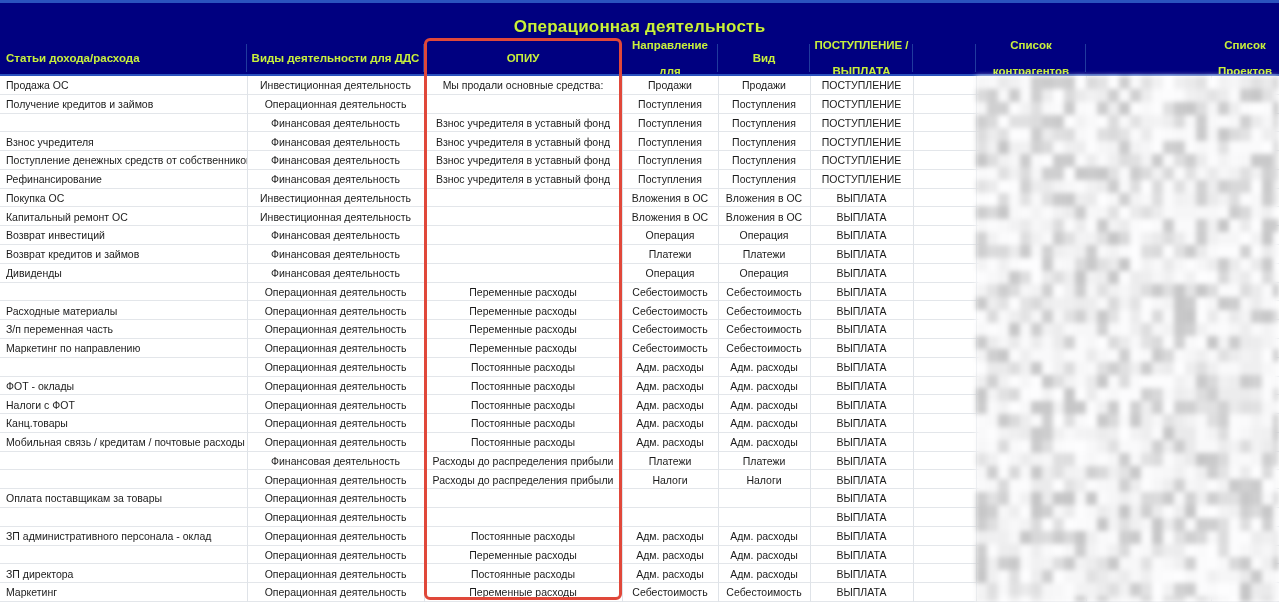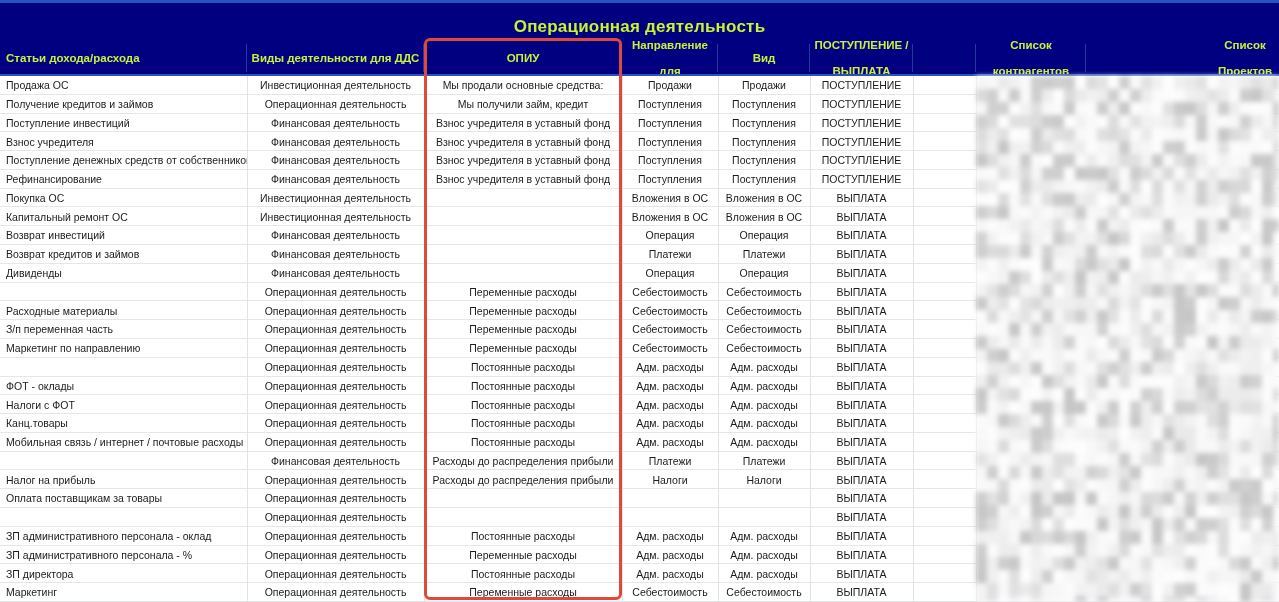--- a/index.html
+++ b/index.html
@@ -175,27 +175,25 @@
         <div class="cell c-left" style="left: 0px; width: 247px;">Продажа ОС</div>
         <div class="cell c-center" style="left: 247px; width: 177px;">Инвестиционная деятельность</div>
         <div class="cell c-center" style="left: 424px; width: 198px;">Мы продали основные средства:</div>
         <div class="cell c-center" style="left: 622px; width: 96px;">Продажи</div>
         <div class="cell c-center" style="left: 718px; width: 92px;">Продажи</div>
         <div class="cell c-center" style="left: 810px; width: 103px;">ПОСТУПЛЕНИЕ</div>
       </div>
       <div class="row">
         <div class="cell c-left" style="left: 0px; width: 247px;">Получение кредитов и займов</div>
         <div class="cell c-center" style="left: 247px; width: 177px;">Операционная деятельность</div>
-        <div class="cell c-center" style="left: 424px; width: 198px;">Мы получили займ, кредит</div>
         <div class="cell c-center" style="left: 622px; width: 96px;">Поступления</div>
         <div class="cell c-center" style="left: 718px; width: 92px;">Поступления</div>
         <div class="cell c-center" style="left: 810px; width: 103px;">ПОСТУПЛЕНИЕ</div>
       </div>
       <div class="row">
-        <div class="cell c-left" style="left: 0px; width: 247px;">Поступление инвестиций</div>
         <div class="cell c-center" style="left: 247px; width: 177px;">Финансовая деятельность</div>
         <div class="cell c-center" style="left: 424px; width: 198px;">Взнос учредителя в уставный фонд</div>
         <div class="cell c-center" style="left: 622px; width: 96px;">Поступления</div>
         <div class="cell c-center" style="left: 718px; width: 92px;">Поступления</div>
         <div class="cell c-center" style="left: 810px; width: 103px;">ПОСТУПЛЕНИЕ</div>
       </div>
       <div class="row">
         <div class="cell c-left" style="left: 0px; width: 247px;">Взнос учредителя</div>
         <div class="cell c-center" style="left: 247px; width: 177px;">Финансовая деятельность</div>
         <div class="cell c-center" style="left: 424px; width: 198px;">Взнос учредителя в уставный фонд</div>
@@ -315,36 +313,35 @@
       </div>
       <div class="row">
         <div class="cell c-left" style="left: 0px; width: 247px;">Канц.товары</div>
         <div class="cell c-center" style="left: 247px; width: 177px;">Операционная деятельность</div>
         <div class="cell c-center" style="left: 424px; width: 198px;">Постоянные расходы</div>
         <div class="cell c-center" style="left: 622px; width: 96px;">Адм. расходы</div>
         <div class="cell c-center" style="left: 718px; width: 92px;">Адм. расходы</div>
         <div class="cell c-center" style="left: 810px; width: 103px;">ВЫПЛАТА</div>
       </div>
       <div class="row">
-        <div class="cell c-left" style="left: 0px; width: 247px;">Мобильная связь / интернет / почтовые расходы</div>
+        <div class="cell c-left" style="left: 0px; width: 247px;">Мобильная связь / кредитам / почтовые расходы</div>
         <div class="cell c-center" style="left: 247px; width: 177px;">Операционная деятельность</div>
         <div class="cell c-center" style="left: 424px; width: 198px;">Постоянные расходы</div>
         <div class="cell c-center" style="left: 622px; width: 96px;">Адм. расходы</div>
         <div class="cell c-center" style="left: 718px; width: 92px;">Адм. расходы</div>
         <div class="cell c-center" style="left: 810px; width: 103px;">ВЫПЛАТА</div>
       </div>
       <div class="row">
         <div class="cell c-center" style="left: 247px; width: 177px;">Финансовая деятельность</div>
         <div class="cell c-center" style="left: 424px; width: 198px;">Расходы до распределения прибыли</div>
         <div class="cell c-center" style="left: 622px; width: 96px;">Платежи</div>
         <div class="cell c-center" style="left: 718px; width: 92px;">Платежи</div>
         <div class="cell c-center" style="left: 810px; width: 103px;">ВЫПЛАТА</div>
       </div>
       <div class="row">
-        <div class="cell c-left" style="left: 0px; width: 247px;">Налог на прибыль</div>
         <div class="cell c-center" style="left: 247px; width: 177px;">Операционная деятельность</div>
         <div class="cell c-center" style="left: 424px; width: 198px;">Расходы до распределения прибыли</div>
         <div class="cell c-center" style="left: 622px; width: 96px;">Налоги</div>
         <div class="cell c-center" style="left: 718px; width: 92px;">Налоги</div>
         <div class="cell c-center" style="left: 810px; width: 103px;">ВЫПЛАТА</div>
       </div>
       <div class="row">
         <div class="cell c-left" style="left: 0px; width: 247px;">Оплата поставщикам за товары</div>
         <div class="cell c-center" style="left: 247px; width: 177px;">Операционная деятельность</div>
         <div class="cell c-center" style="left: 424px; width: 198px;"></div>
@@ -361,21 +358,20 @@
       </div>
       <div class="row">
         <div class="cell c-left" style="left: 0px; width: 247px;">ЗП административного персонала - оклад</div>
         <div class="cell c-center" style="left: 247px; width: 177px;">Операционная деятельность</div>
         <div class="cell c-center" style="left: 424px; width: 198px;">Постоянные расходы</div>
         <div class="cell c-center" style="left: 622px; width: 96px;">Адм. расходы</div>
         <div class="cell c-center" style="left: 718px; width: 92px;">Адм. расходы</div>
         <div class="cell c-center" style="left: 810px; width: 103px;">ВЫПЛАТА</div>
       </div>
       <div class="row">
-        <div class="cell c-left" style="left: 0px; width: 247px;">ЗП административного персонала - %</div>
         <div class="cell c-center" style="left: 247px; width: 177px;">Операционная деятельность</div>
         <div class="cell c-center" style="left: 424px; width: 198px;">Переменные расходы</div>
         <div class="cell c-center" style="left: 622px; width: 96px;">Адм. расходы</div>
         <div class="cell c-center" style="left: 718px; width: 92px;">Адм. расходы</div>
         <div class="cell c-center" style="left: 810px; width: 103px;">ВЫПЛАТА</div>
       </div>
       <div class="row">
         <div class="cell c-left" style="left: 0px; width: 247px;">ЗП директора</div>
         <div class="cell c-center" style="left: 247px; width: 177px;">Операционная деятельность</div>
         <div class="cell c-center" style="left: 424px; width: 198px;">Постоянные расходы</div>

